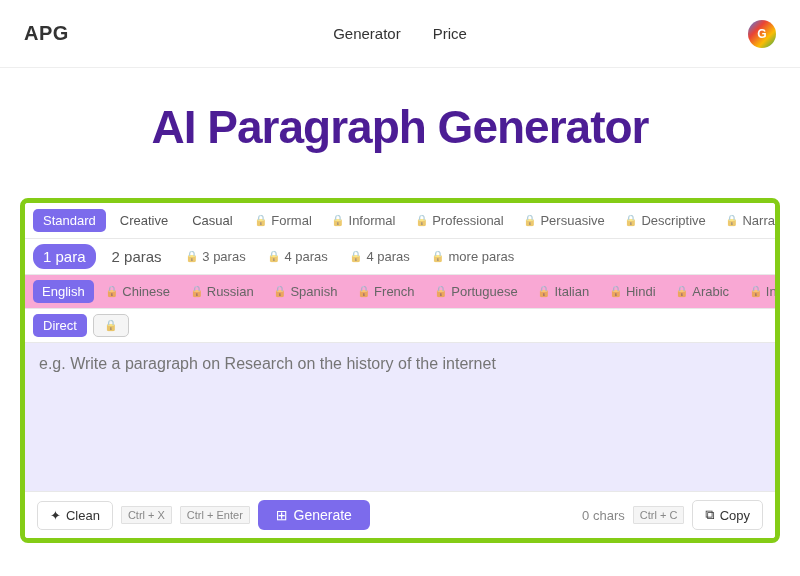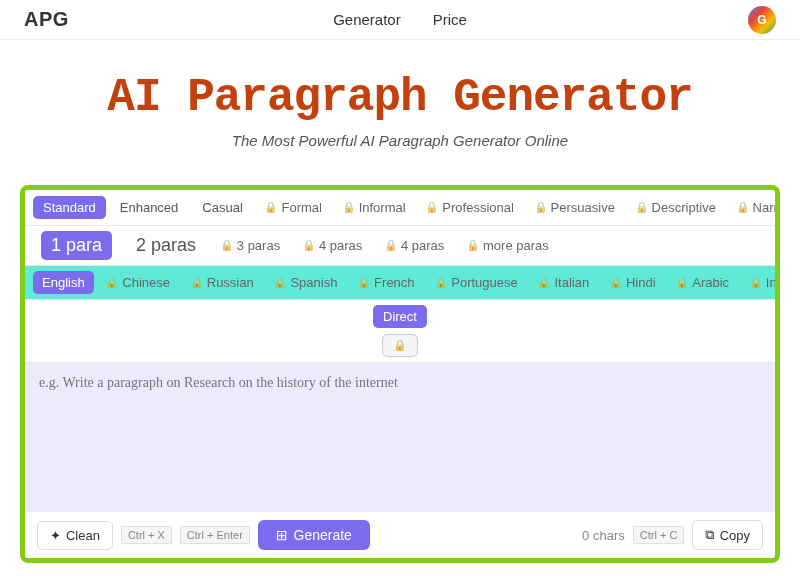--- a/index.html
+++ b/index.html
@@ -8,21 +8,21 @@
       background: #fff;
       color: #333;
     }
 
     
     nav {
       display: flex;
       align-items: center;
       justify-content: space-between;
       padding: 0 24px;
-      height: 40px;
+      height: 68px;
       border-bottom: 1px solid #eee;
       gap: 20px;
     }
     .nav-logo {
       font-weight: 700;
       font-size: 20px;
       letter-spacing: 0.5px;
     }
     .nav-links {
       display: flex;
@@ -50,23 +50,23 @@
     }
 
     
     .hero {
       text-align: center;
       padding: 32px 20px 20px;
     }
     .hero h1 {
       font-size: 46px;
       font-weight: 700;
-      font-family: Liberation Mono, monospace;
+      font-family: Liberation Sans, sans-serif;
       letter-spacing: -1px;
-      color: #c2410c;
+      color: #4c1d95;
       margin-bottom: 8px;
     }
     .hero p {
       font-size: 15px;
       color: #555;
       font-style: italic;
     }
 
     
     .tool-container {
@@ -121,28 +121,27 @@
       padding: 5px 8px;
       gap: 6px;
       border-bottom: 1px solid #e8e8e8;
       background: #fff;
       overflow-x: auto;
       scrollbar-width: none;
     }
     .para-row::-webkit-scrollbar { display: none; }
     .para-btn {
       padding: 4px 10px;
-      border-radius: 5px;
-      font-size: 18px;
+      border-radius: 11px;
+      font-size: 15px;
       cursor: pointer;
       white-space: nowrap;
       border: none;
       background: none;
       color: #555;
-      margin-left: 8px;
     }
     .para-btn.active {
       background: #7c6bec;
       color: #fff;
     }
     .para-locked {
       display: flex;
       align-items: center;
       gap: 3px;
       font-size: 13px;
@@ -151,21 +150,21 @@
       white-space: nowrap;
     }
 
     
     .lang-row {
       display: flex;
       align-items: center;
       padding: 5px 8px;
       gap: 4px;
       border-bottom: 1px solid #e8e8e8;
-      background: #5eead4;
+      background: #f9a8d4;
       overflow-x: auto;
       scrollbar-width: none;
     }
     .lang-row::-webkit-scrollbar { display: none; }
     .lang-btn {
       padding: 4px 9px;
       border-radius: 5px;
       font-size: 13px;
       cursor: pointer;
       white-space: nowrap;
@@ -188,21 +187,20 @@
     }
 
     
     .mode-row {
       display: flex;
       align-items: center;
       padding: 5px 8px;
       gap: 6px;
       border-bottom: 1px solid #e8e8e8;
       background: #fff;
-      flex-direction: column;
     }
     .mode-btn {
       padding: 4px 10px;
       border-radius: 5px;
       font-size: 13px;
       cursor: pointer;
       white-space: nowrap;
       border: none;
       background: none;
       color: #555;
@@ -228,23 +226,23 @@
     .textarea-wrap {
       background: #eceafd;
       padding: 12px 14px;
     }
     textarea {
       width: 100%;
       height: 120px;
       border: none;
       background: transparent;
       resize: none;
-      font-size: 14px;
+      font-size: 16px;
       color: #a21caf;
-      font-family: Liberation Serif, serif;
+      font-family: Liberation Sans, sans-serif;
       outline: none;
     }
     .char-count {
       font-size: 12px;
       color: #888;
       margin-top: 4px;
     }
 
     
     .bottom-bar {
@@ -323,28 +321,27 @@
   <span class="nav-logo">APG</span>
   <div class="nav-links">
     <a class="nav-link">Generator</a>
     <a class="nav-link">Price</a>
   </div>
   <div class="nav-icon">G</div>
 </nav>
 
 <div class="hero">
   <h1>AI Paragraph Generator</h1>
-  <p>The Most Powerful AI Paragraph Generator Online</p>
 </div>
 
 <div class="tool-container">
 
   <div class="tabs-row">
     <button class="tab active">Standard</button>
-    <button class="tab">Enhanced</button>
+    <button class="tab">Creative</button>
     <button class="tab">Casual</button>
     <span class="tab-locked">
         <span class="lock-icon">🔒</span>
         <span>Formal</span>
       </span>
     <span class="tab-locked">
         <span class="lock-icon">🔒</span>
         <span>Informal</span>
       </span>
     <span class="tab-locked">

